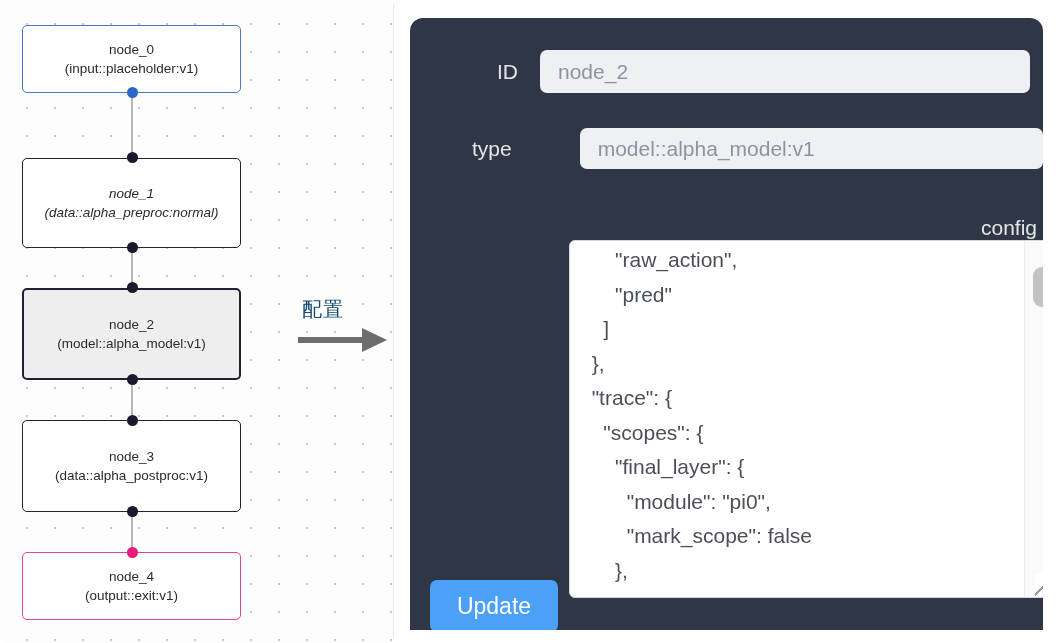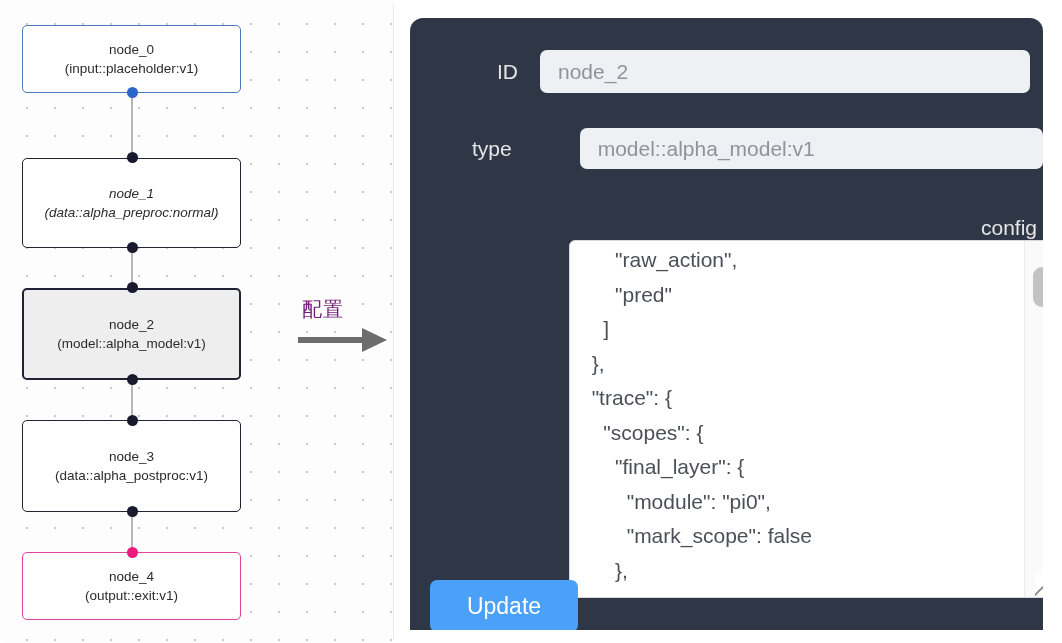--- a/index.html
+++ b/index.html
@@ -100,21 +100,21 @@
   
   #transition {
     position: absolute;
     left: 296px;
     top: 296px;
     width: 98px;
     height: 62px;
   }
   #transition-label {
     font-size: 20px;
-    color: #701a75;
+    color: #0c4a6e;
     letter-spacing: 1px;
     text-align: left;
     padding-left: 6px;
     font-family: "DejaVu Sans", "Liberation Sans", sans-serif;
   }
   #transition-arrow { margin-top: 2px; }
 
   
   #inspector-panel {
     position: absolute;
@@ -227,21 +227,21 @@
     background:
       linear-gradient(135deg, transparent 0 44%, #9a9a9a 44% 52%, transparent 52% 66%),
       linear-gradient(135deg, transparent 0 66%, #9a9a9a 66% 74%, transparent 74% 100%);
     background-color:#ffffff;
   }
 
   #update-button {
     position: absolute;
     left: 20px;
     top: 562px;
-    width: 148px;
+    width: 128px;
     height: 52px;
     background: #4ba0f7;
     border: none;
     border-radius: 7px;
     color: #ffffff;
     font-size: 23px;
     font-family: "Liberation Sans", sans-serif;
     text-align: center;
     line-height: 46px;
     cursor: pointer;

